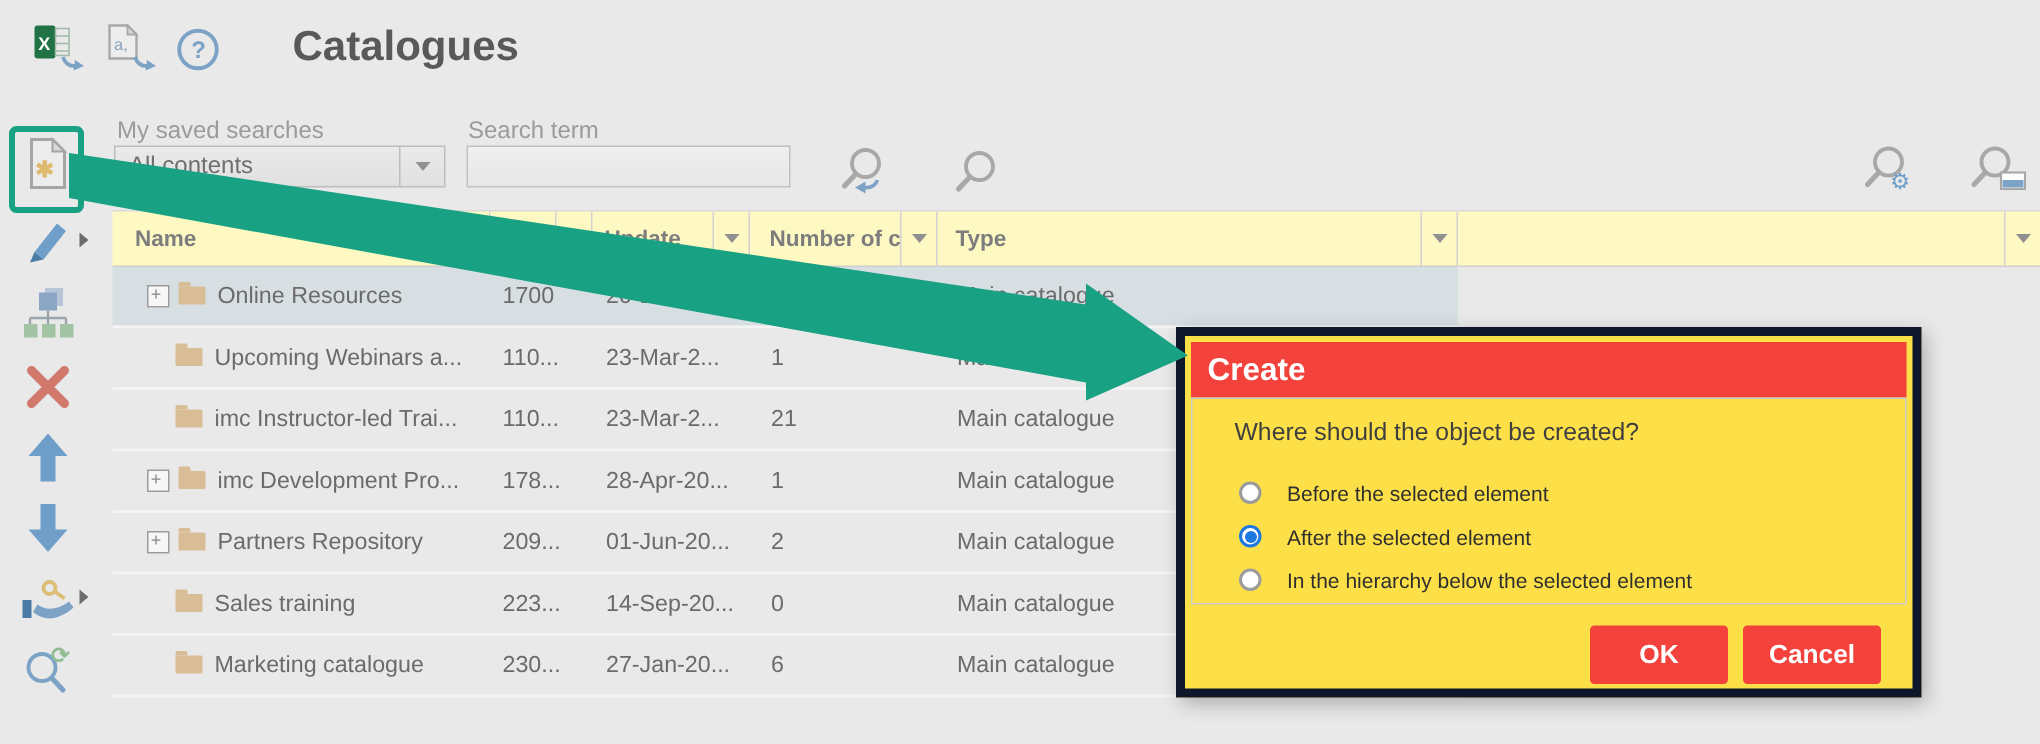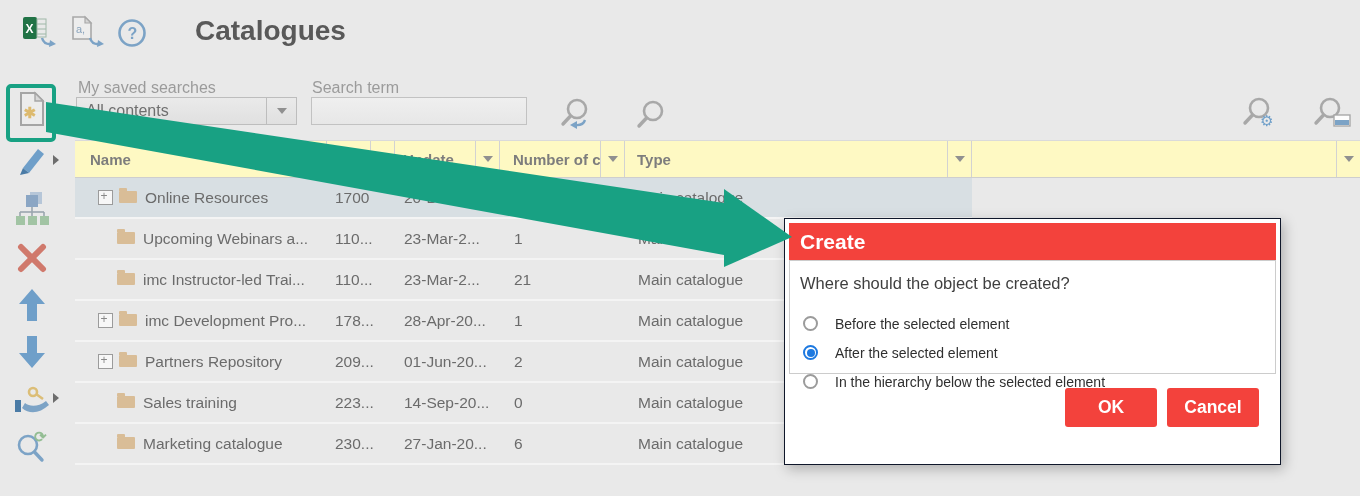--- a/index.html
+++ b/index.html
@@ -66,25 +66,25 @@
   .cell.c-upd{padding-left:9px;}
   .cell.c-num{padding-left:14px;}
   .cell.c-type{padding-left:13px;}
   .expand{width:13px;height:13px;border:1px solid #9b9b9b;background:#f7f7f7;position:relative;flex:none;margin-right:6px;}
   .expand::before{content:"+";position:absolute;left:1.5px;top:-2.5px;font-size:12px;color:#888;}
   .expand-slot{width:19px;flex:none;}
   .folder{width:18px;height:12px;background:var(--folder);position:relative;border-radius:1px;flex:none;margin-right:8px;margin-top:-2px;}
   .folder::before{content:"";position:absolute;left:0;top:-3px;width:8px;height:3px;background:var(--folder);border-radius:1px 1px 0 0;}
 
   
-  .dialog{position:absolute;left:784px;top:218px;width:497px;height:247px;background:#ffffff;
-          border:1px solid #0f172a;box-shadow:3px 4px 12px rgba(0,0,0,.25);box-sizing:border-box;padding:4px;z-index:40;}
+  .dialog{position:absolute;left:784px;top:218px;width:497px;height:247px;background:#fde047;
+          border:6px solid #0f172a;box-shadow:3px 4px 12px rgba(0,0,0,.25);box-sizing:border-box;padding:4px;z-index:40;}
   .dlg-header{height:37px;background:var(--red);color:#fff;display:flex;align-items:center;
               font-size:21px;font-weight:bold;padding-left:11px;box-sizing:border-box;}
-  .dlg-body{border:1px solid #ccc;height:114px;padding:13px 10px;box-sizing:border-box;}
+  .dlg-body{border:1px solid #ccc;height:138px;padding:13px 28px;box-sizing:border-box;}
   .dlg-question{font-size:16.5px;color:#3f3f3f;margin-bottom:16px;}
   .radio-row{display:flex;align-items:center;height:29px;font-size:14px;color:#2f2f2f;cursor:pointer;}
   .radio{width:15px;height:15px;border-radius:50%;border:2px solid #9b9b9b;background:#fff;
          margin:0 17px 0 3px;position:relative;box-sizing:border-box;flex:none;}
   .radio.checked{border-color:var(--radio);}
   .radio.checked::after{content:"";position:absolute;left:1.5px;top:1.5px;right:1.5px;bottom:1.5px;border-radius:50%;background:var(--radio);}
   .dlg-footer{display:flex;justify-content:flex-end;gap:10px;margin-top:14px;padding-right:17px;}
   .btn{min-width:92px;height:39px;background:var(--red);color:#fff;font-weight:bold;font-size:17.5px;
        border:none;border-radius:3px;font-family:"Liberation Sans",sans-serif;cursor:pointer;}
 

